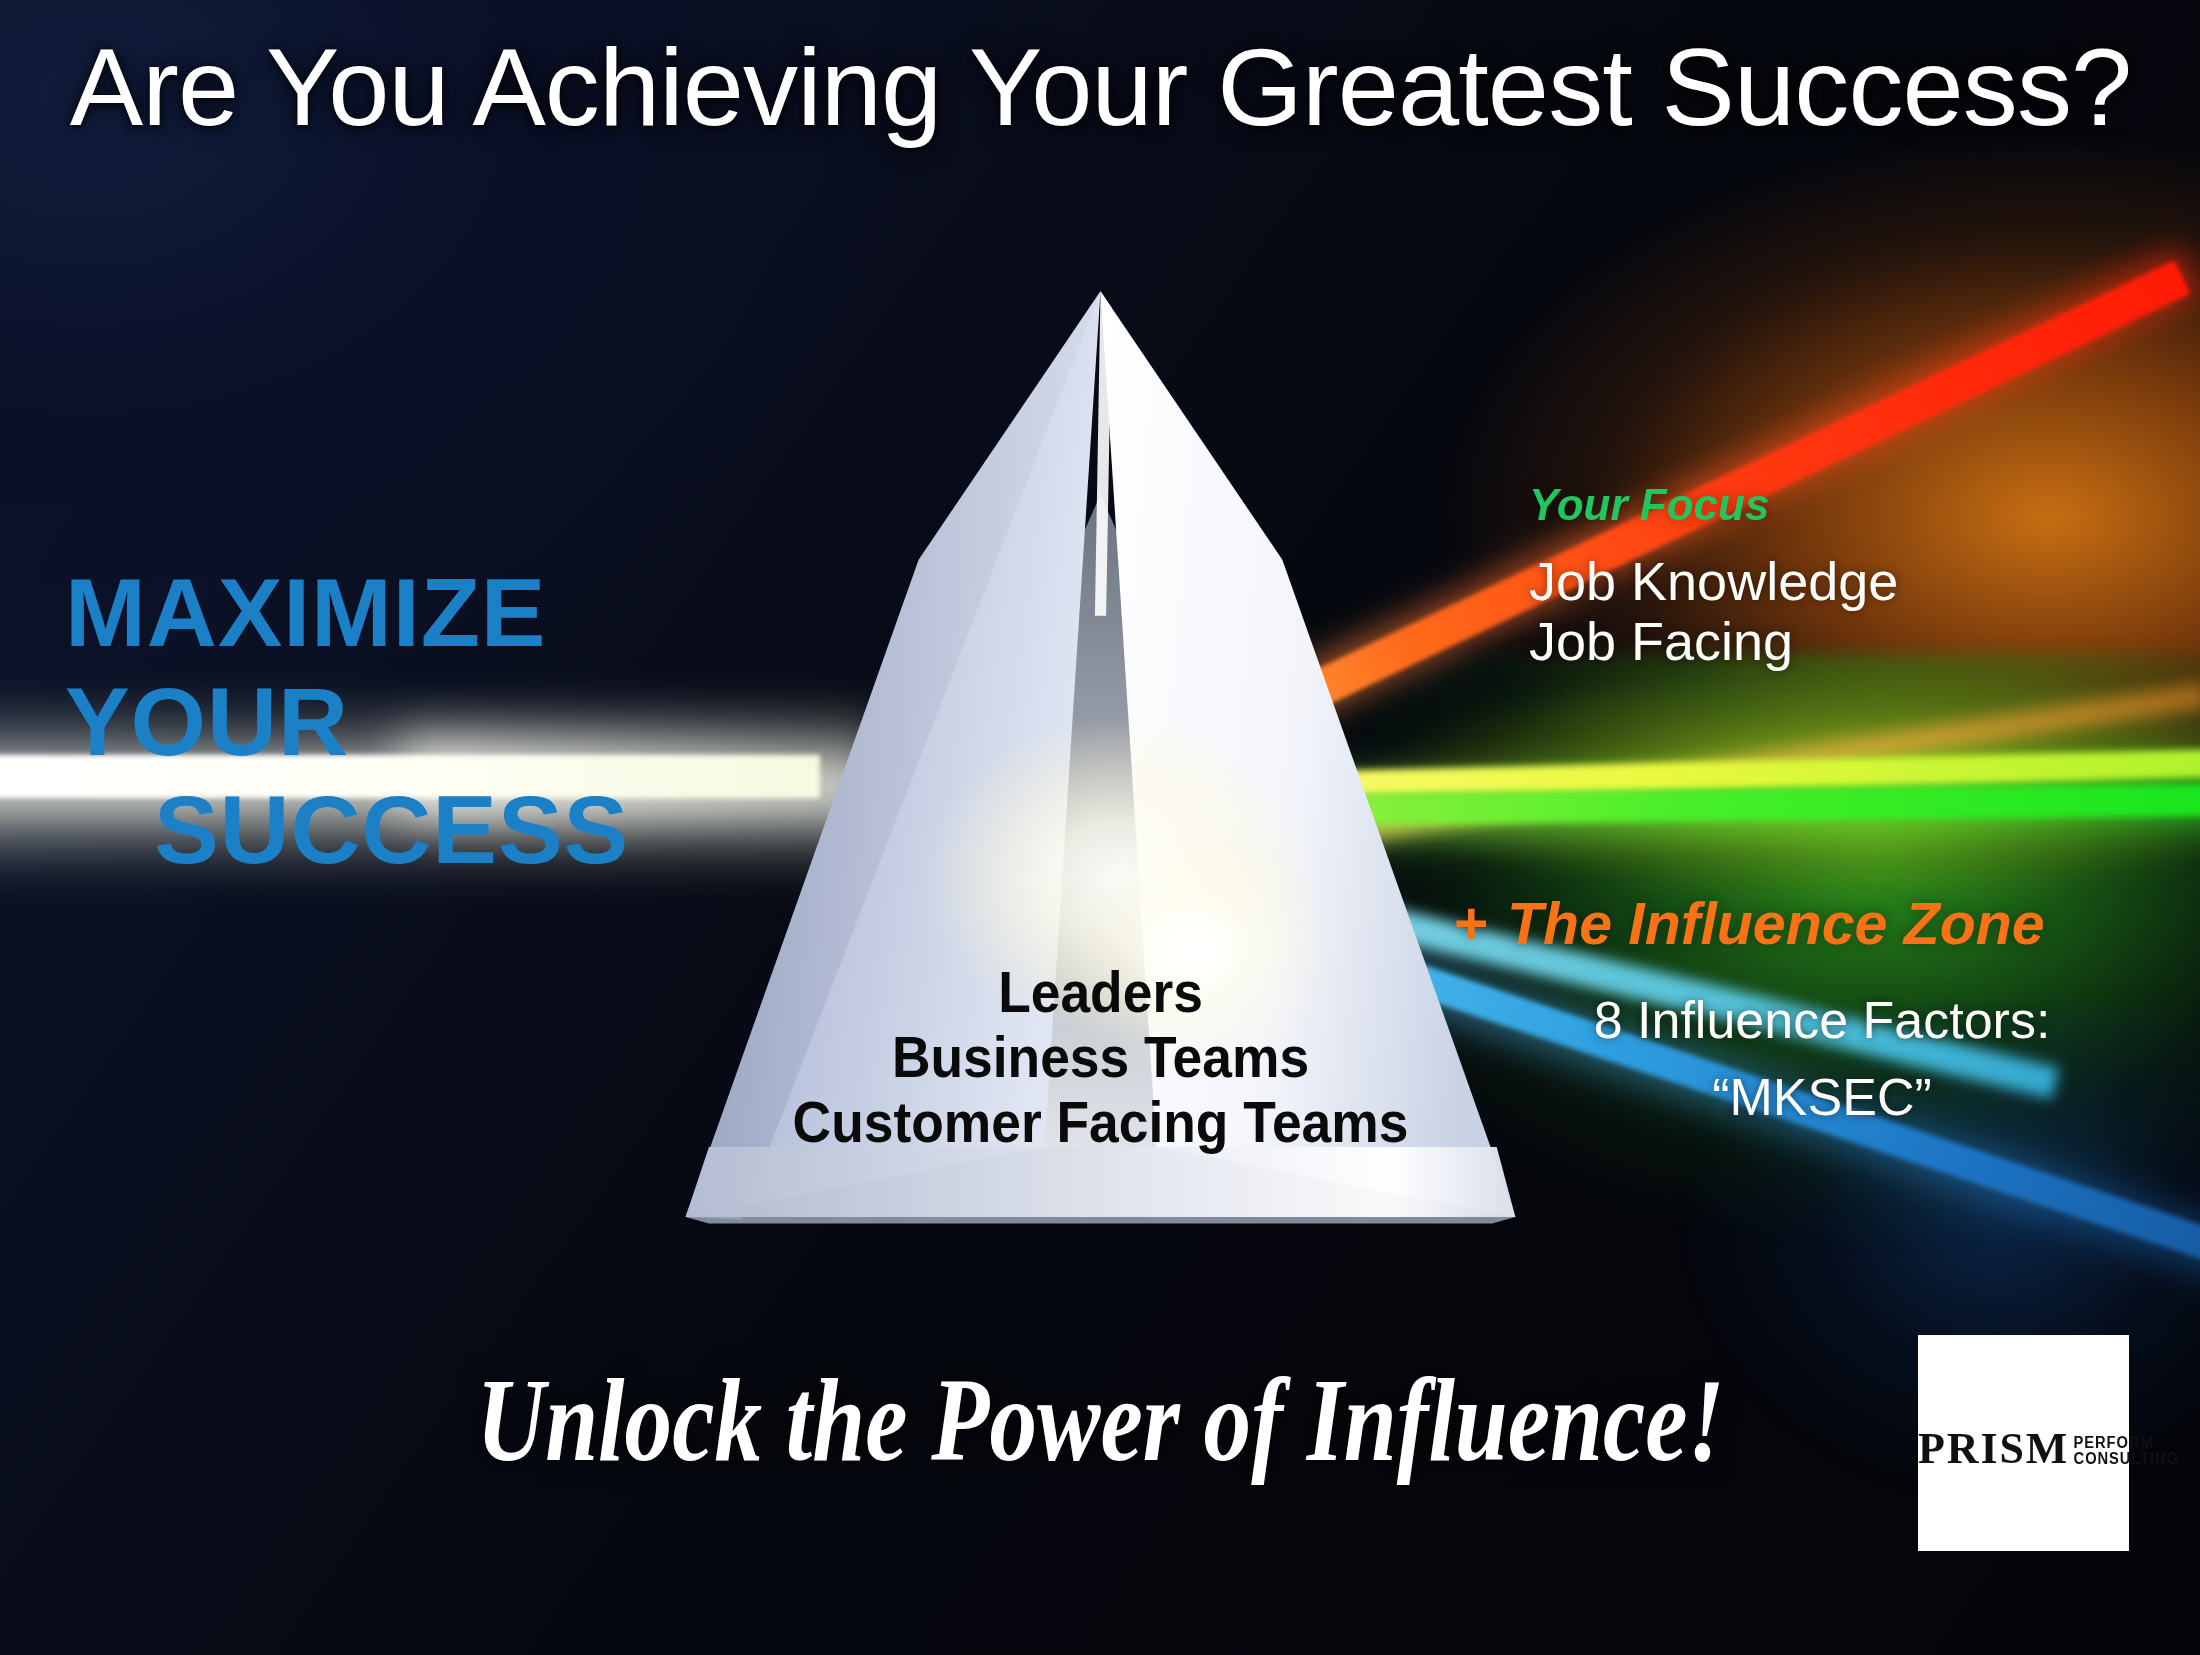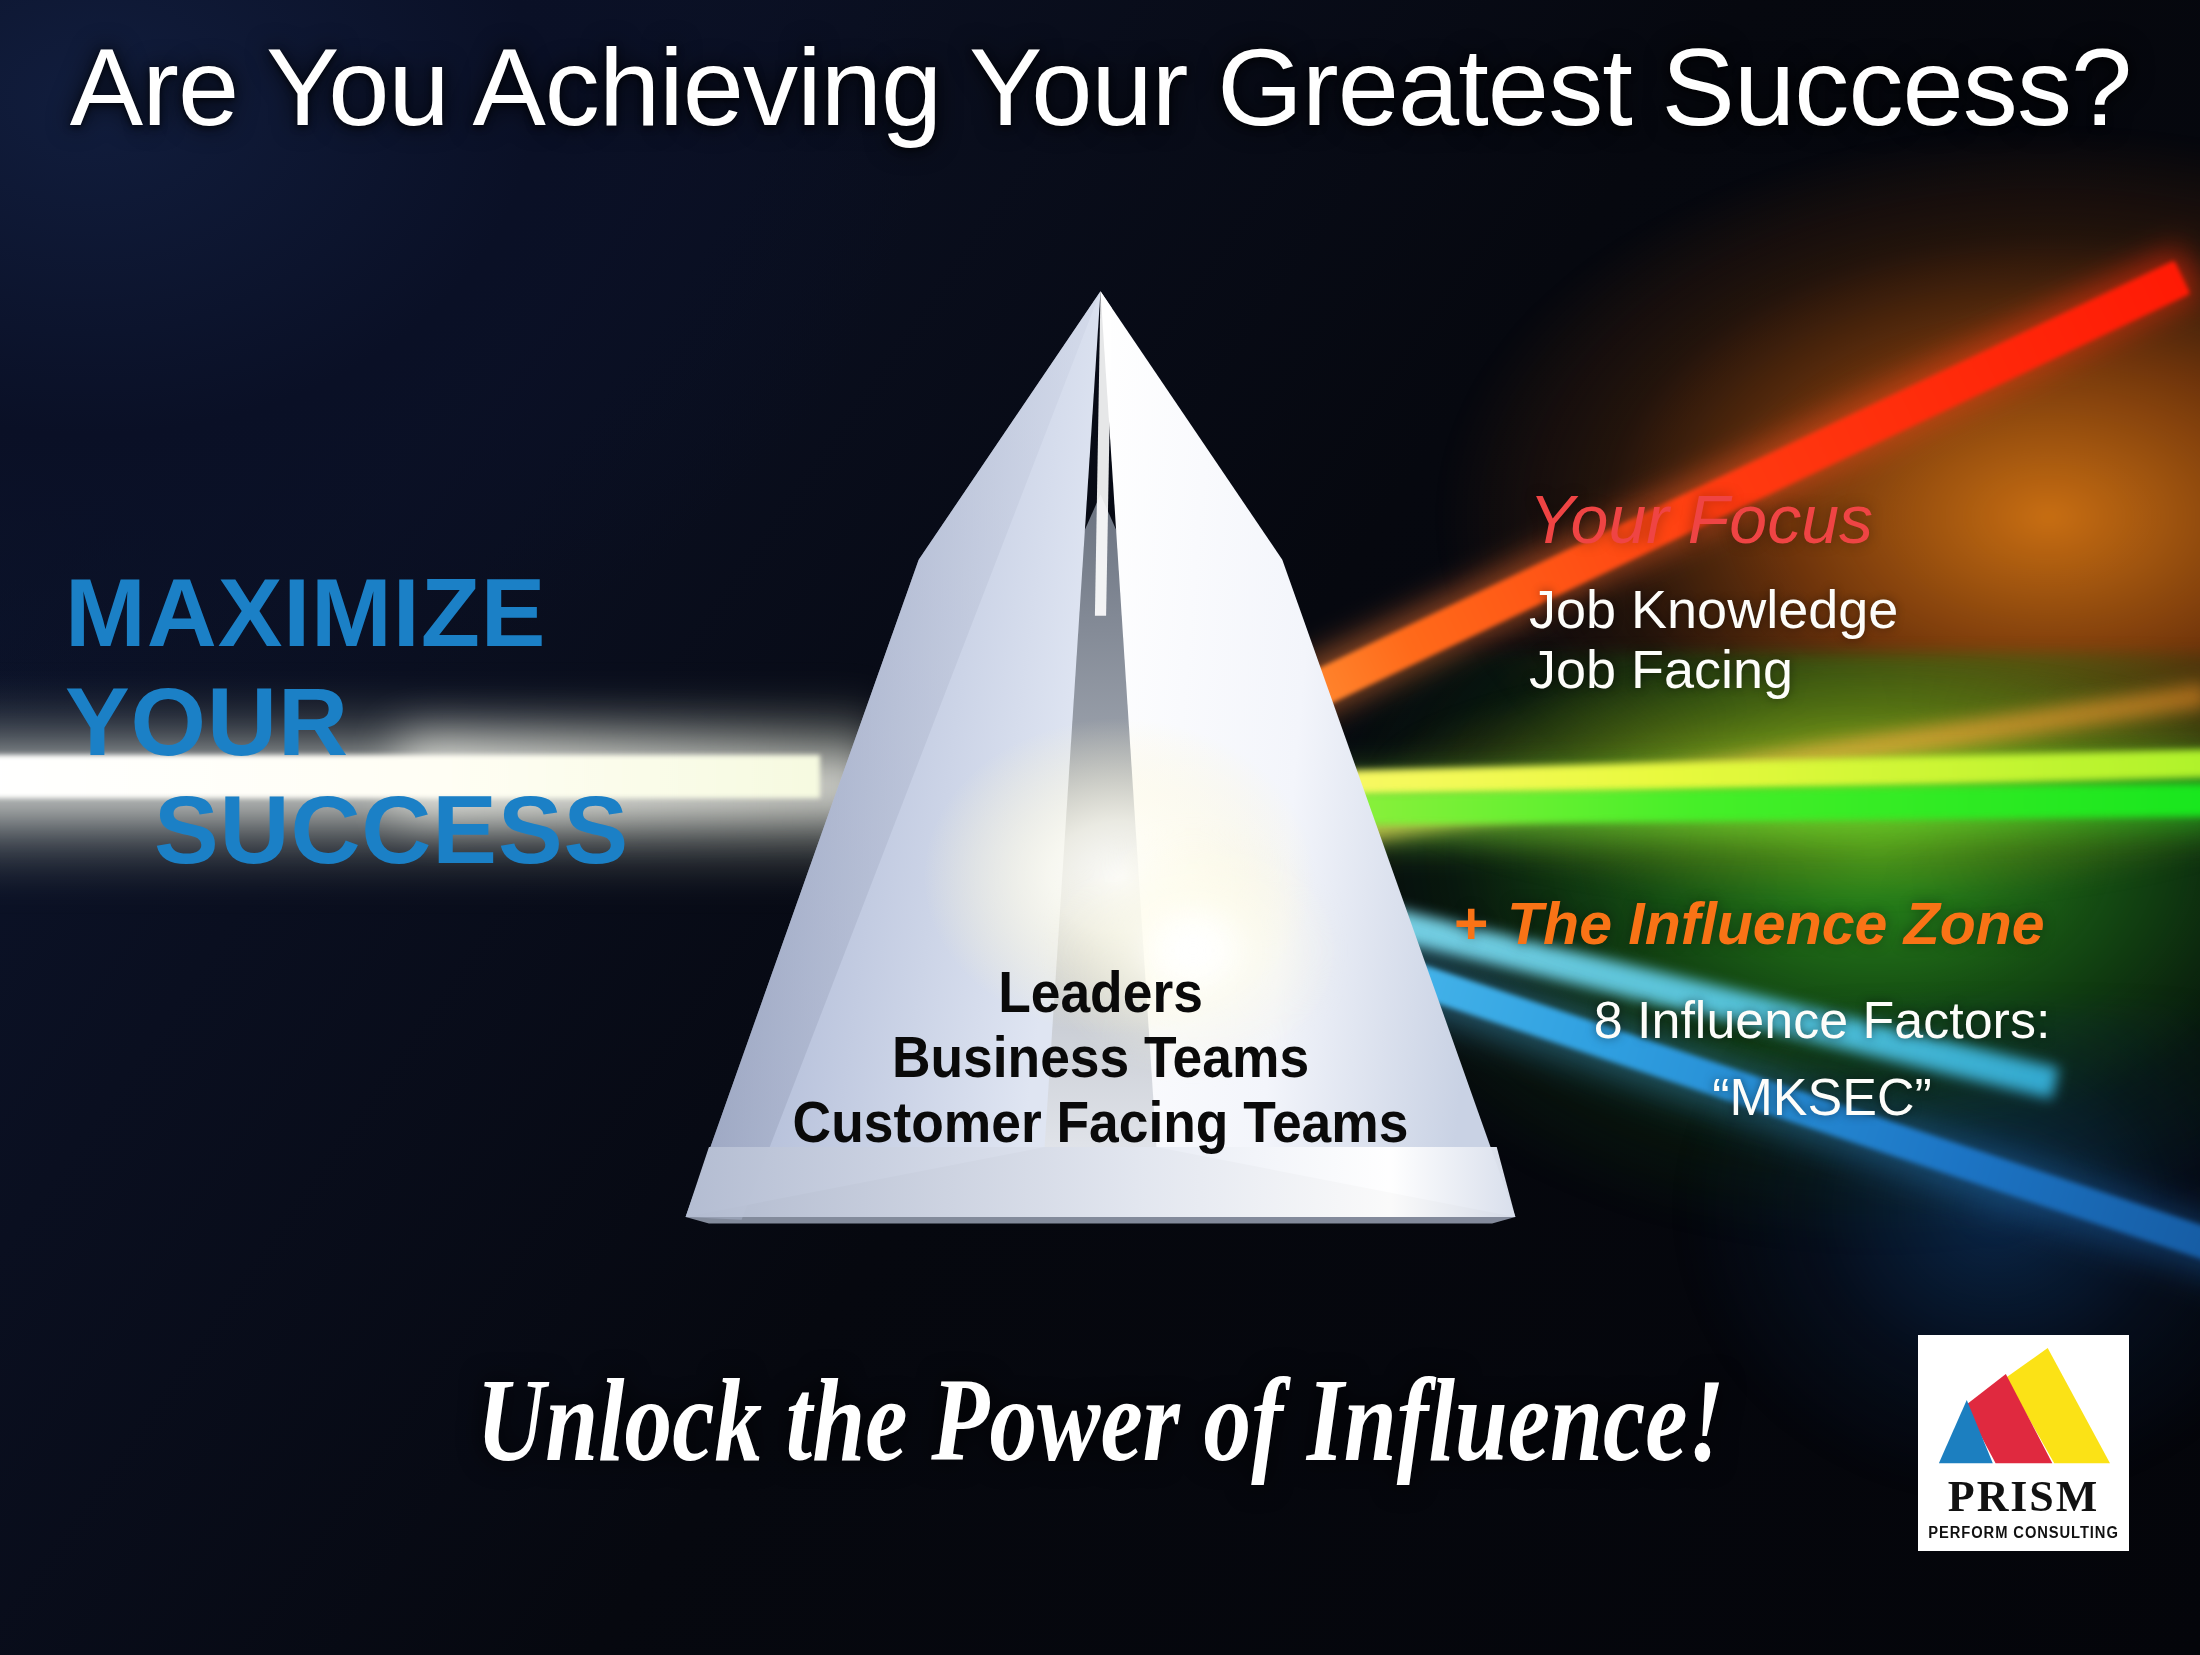--- a/index.html
+++ b/index.html
@@ -190,22 +190,22 @@
     font-weight:700;font-size:97px;line-height:1.12;
     color:#1b80c6;
     letter-spacing:0.9px;
   }
   .maximize .l1{display:block;text-align:left;}
   .maximize .l2{display:block;text-align:left;}
   .maximize .l3{display:block;text-align:center;}
 
   .focus-block{position:absolute;left:1529px;top:480px;width:653px;}
   .focus-title{
-    font-size:68px;font-weight:400;font-style:italic;
-    color:#ef4444;
+    font-size:44px;font-weight:700;font-style:italic;
+    color:#22c55e;
     text-shadow:0 0 13px rgba(0,0,0,.35);
     letter-spacing:0px;
   }
   .focus-lines{
     margin-top:20.5px;
     font-size:54px;line-height:1.12;color:#fdfdfa;font-weight:400;
     text-shadow:0 0 9.3px rgba(0,0,0,.45);
   }
 
   .zone-block{position:absolute;left:1454px;top:890px;width:736px;}
@@ -243,21 +243,21 @@
     transform:scaleX(.80);
     text-shadow:0 0 28px rgba(0,0,0,.9);
     white-space:nowrap;
   }
 
   
   .logo{
     position:absolute;left:1918px;top:1335px;
     width:211px;height:216px;
     background:#ffffff;
-    display:flex;flex-direction:column;align-items:center;
+    display:flex;flex-direction:row;align-items:center;
     justify-content:flex-start;
     padding-top:9.3px;box-sizing:border-box;
   }
   .logo-mark{position:relative;width:173px;height:127px;}
   .logo-mark svg{display:block;width:100%;height:100%;}
   .logo-name{
     font-family:"Liberation Serif",serif;
     font-weight:700;color:#111;
     font-size:44px;line-height:1;
     letter-spacing:1.9px;margin-top:3.7px;

